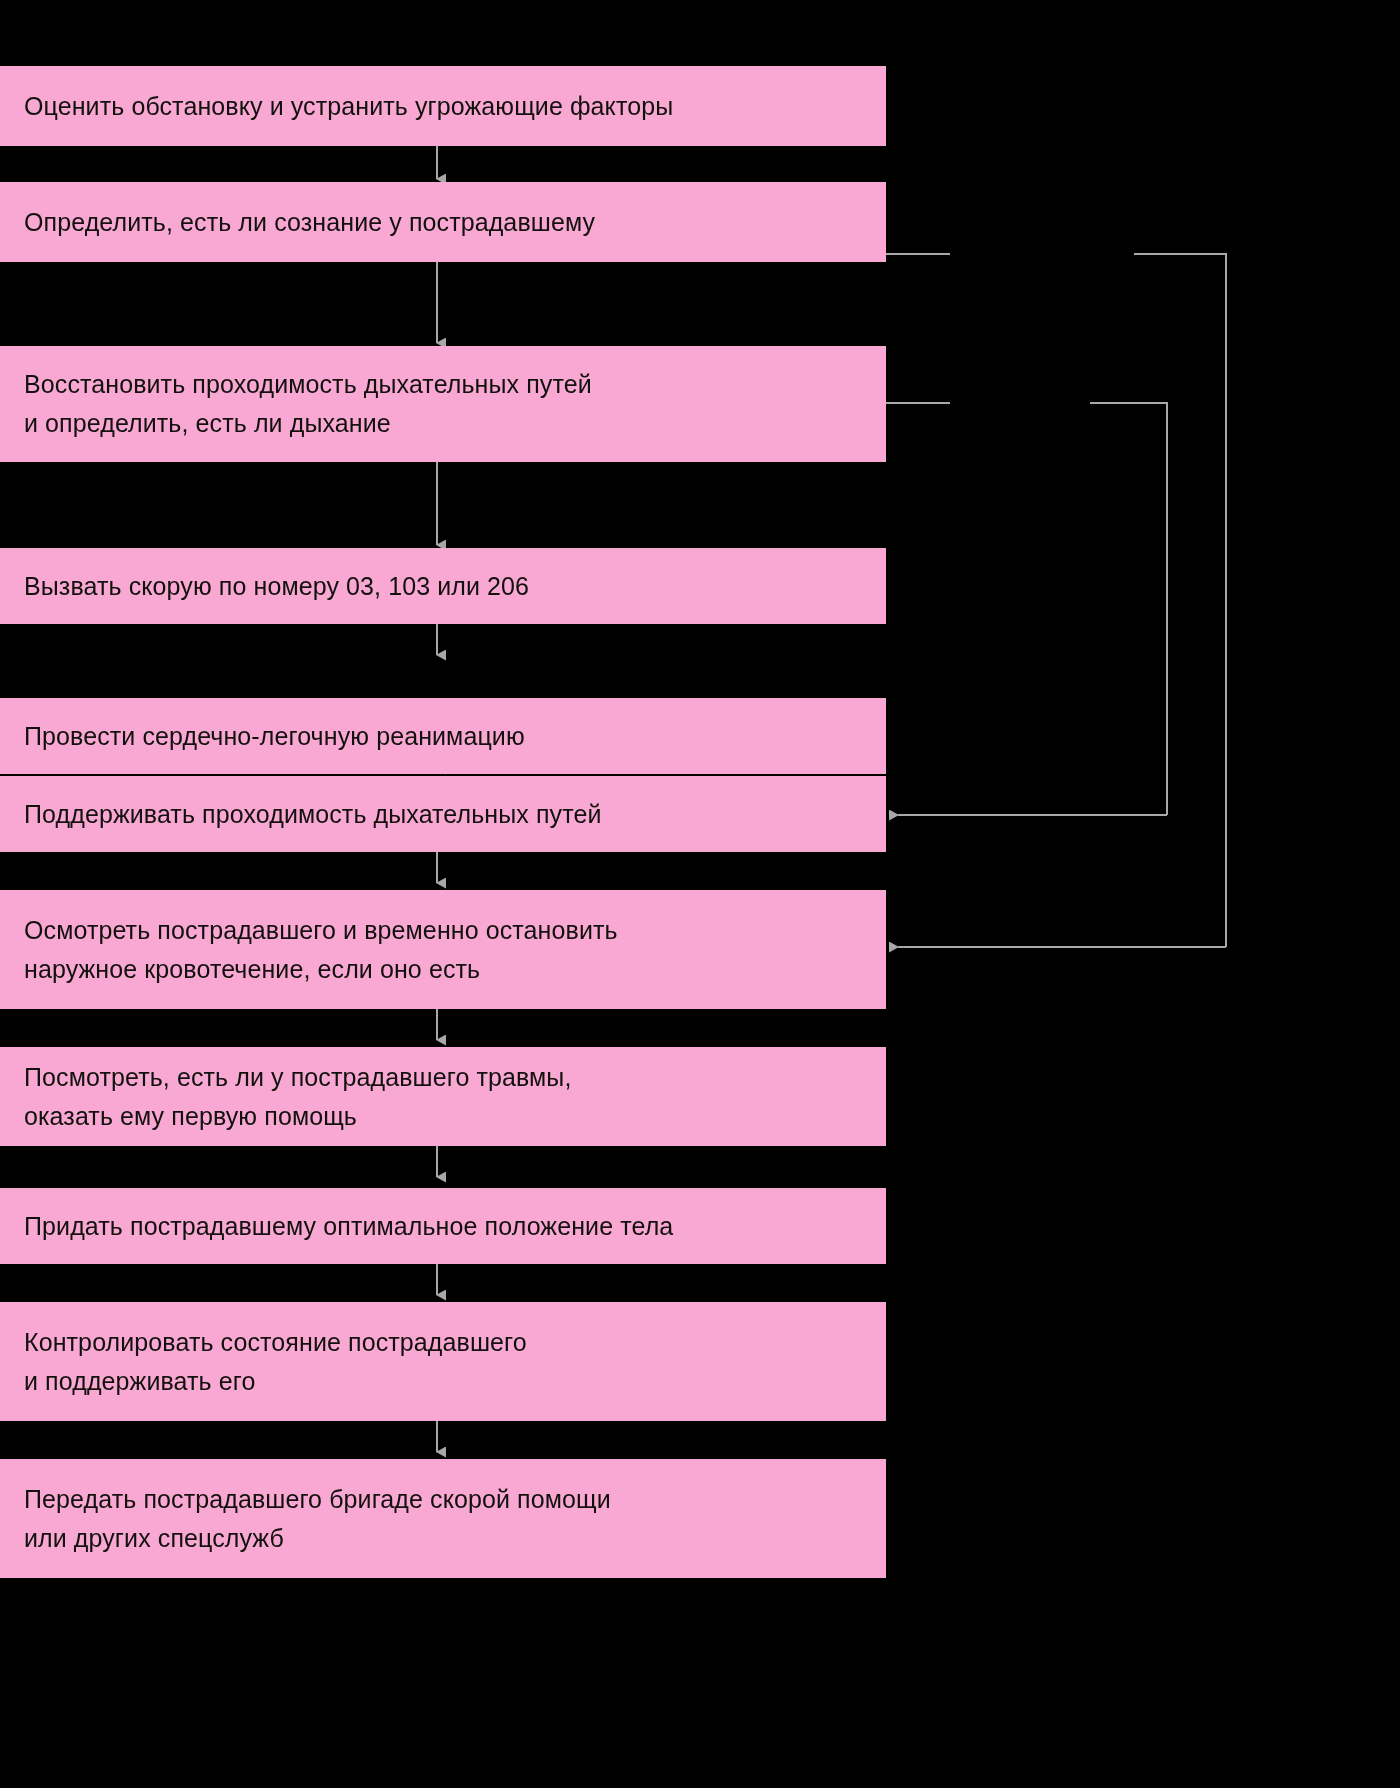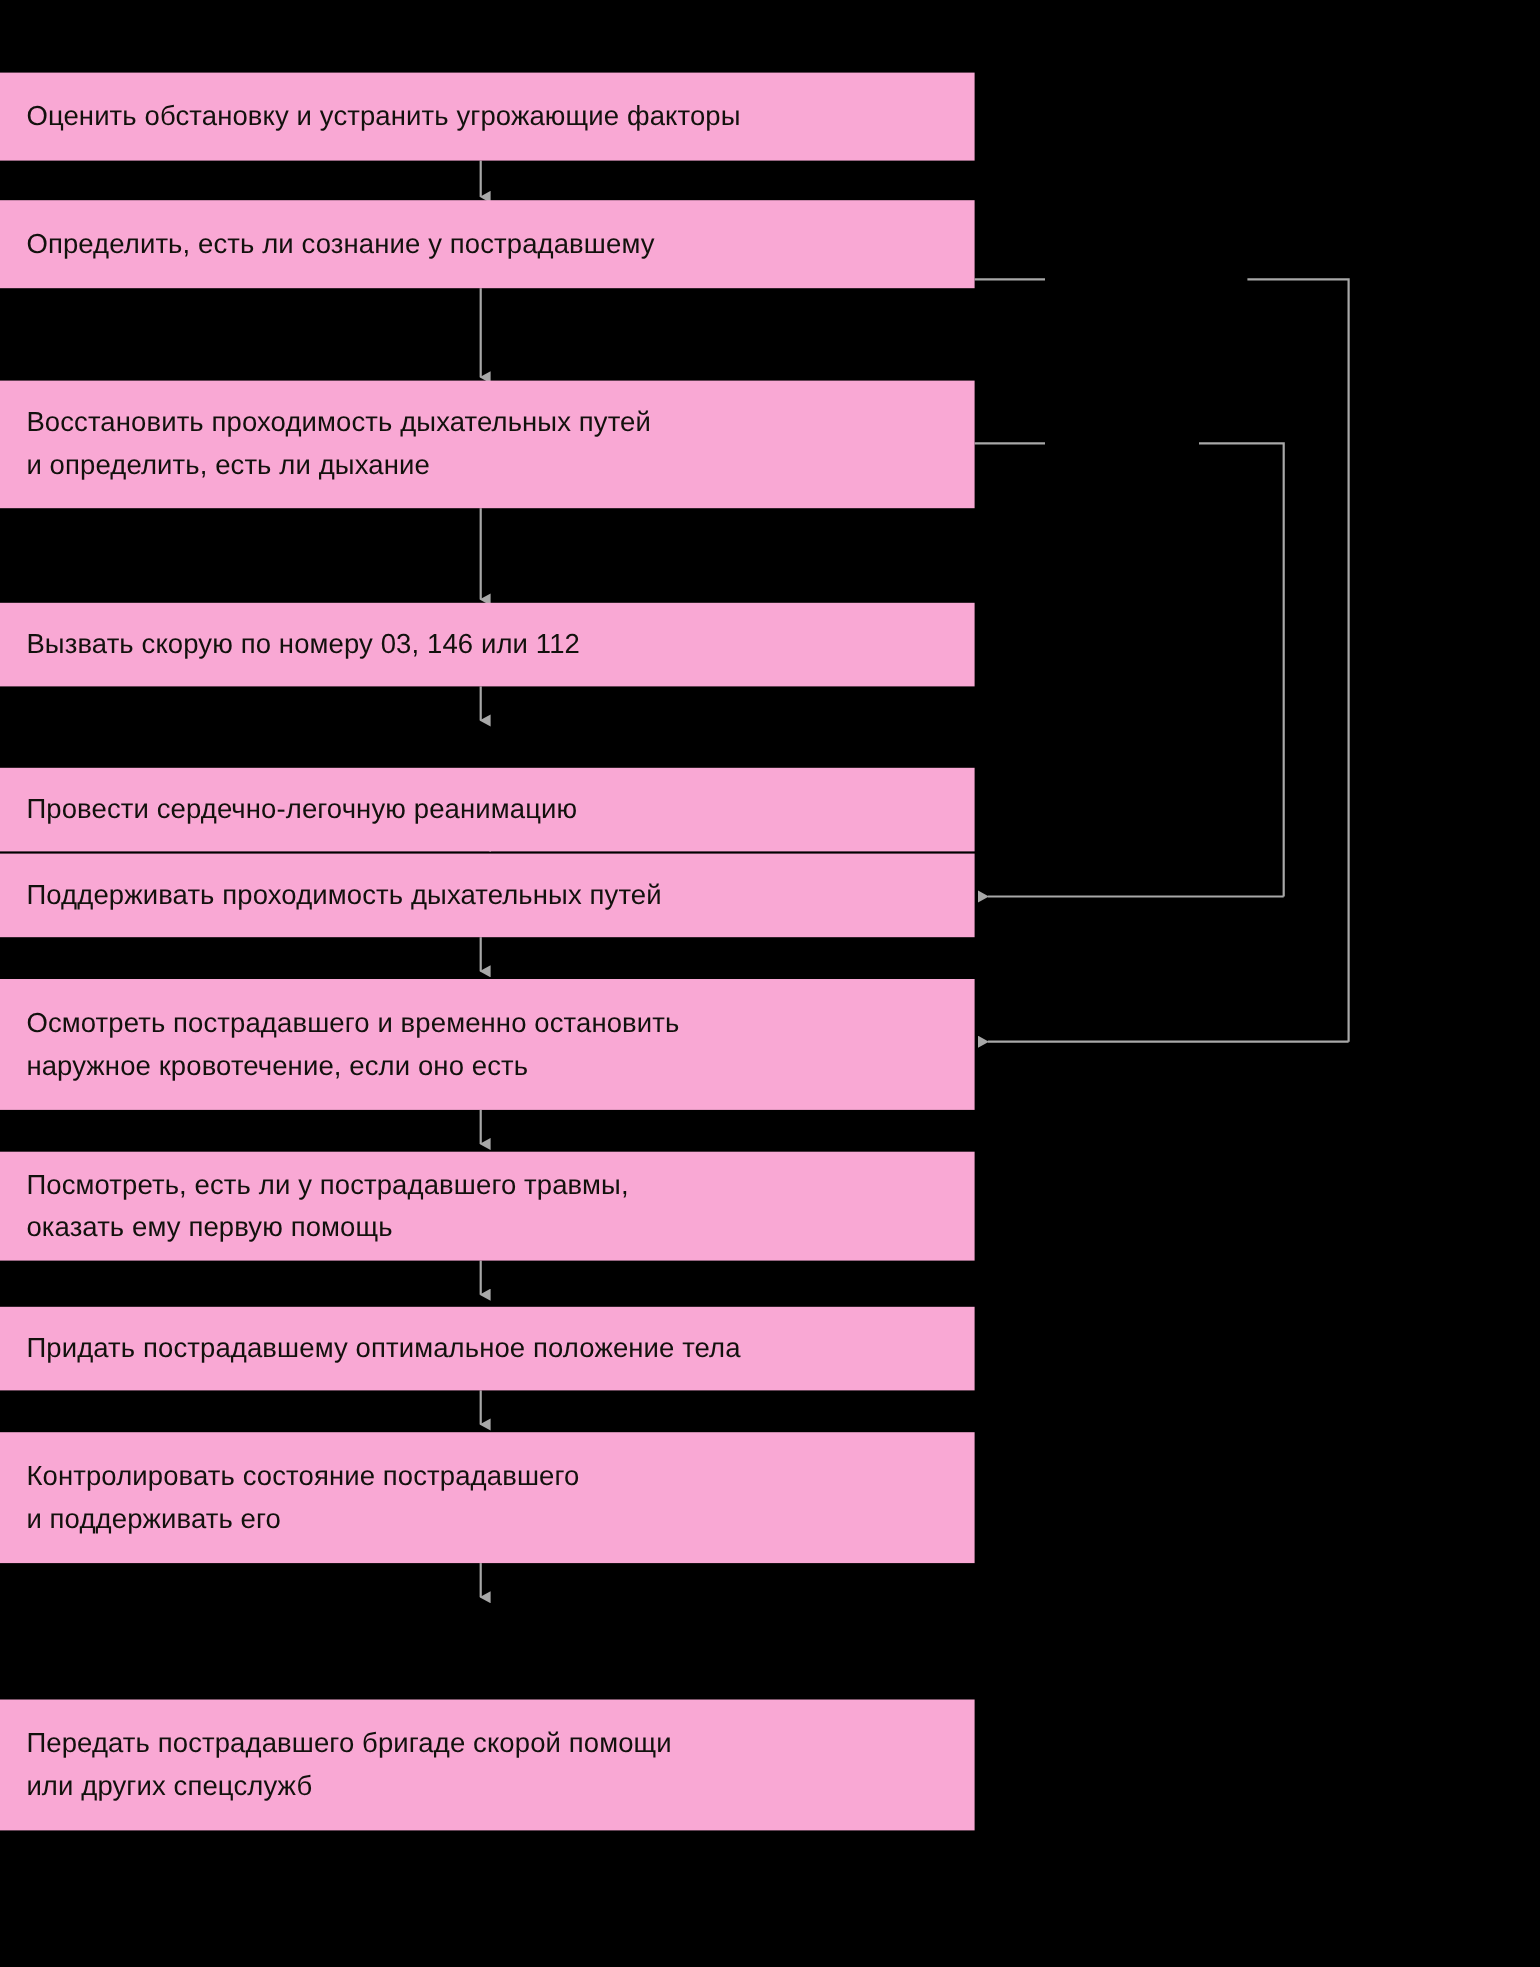--- a/index.html
+++ b/index.html
@@ -91,21 +91,21 @@
   <div class="flow-box" style="top:182px; height:80px; width:886px;">
     <span class="box-text">Определить, есть ли сознание у пострадавшему</span>
   </div>
 
   <div class="flow-box" style="top:346px; height:116px; width:886px;">
     <span class="box-text">Восстановить проходимость дыхательных путей
 и определить, есть ли дыхание</span>
   </div>
 
   <div class="flow-box" style="top:548px; height:76px; width:886px;">
-    <span class="box-text">Вызвать скорую по номеру 03, 146 или 112</span>
+    <span class="box-text">Вызвать скорую по номеру 03, 103 или 206</span>
   </div>
 
   <div class="flow-box" style="top:698px; height:76px; width:886px;">
     <span class="box-text">Провести сердечно-легочную реанимацию</span>
   </div>
 
   <div class="flow-box" style="top:776px; height:76px; width:886px;">
     <span class="box-text">Поддерживать проходимость дыхательных путей</span>
   </div>
 
@@ -121,18 +121,18 @@
 
   <div class="flow-box" style="top:1188px; height:76px; width:886px;">
     <span class="box-text">Придать пострадавшему оптимальное положение тела</span>
   </div>
 
   <div class="flow-box" style="top:1302px; height:119px; width:886px;">
     <span class="box-text">Контролировать состояние пострадавшего
 и поддерживать его</span>
   </div>
 
-  <div class="flow-box" style="top:1545px; height:119px; width:886px;">
+  <div class="flow-box" style="top:1459px; height:119px; width:886px;">
     <span class="box-text">Передать пострадавшего бригаде скорой помощи
 или других спецслужб</span>
   </div>
 
 </div>
 
 </body></html>

